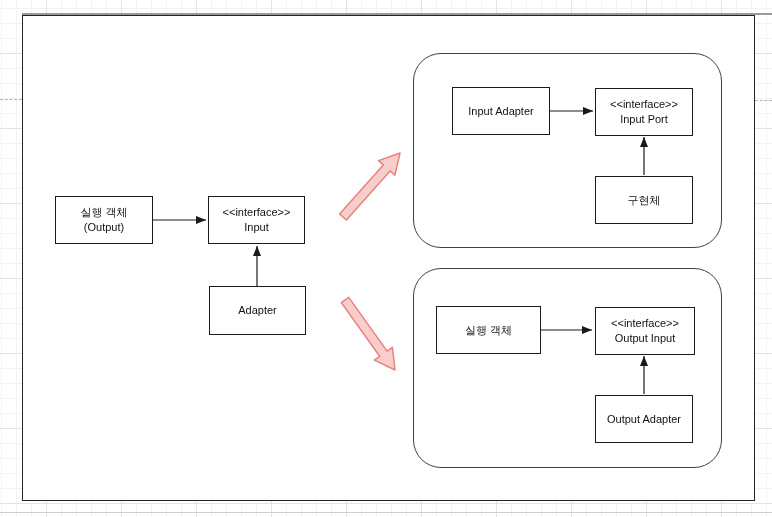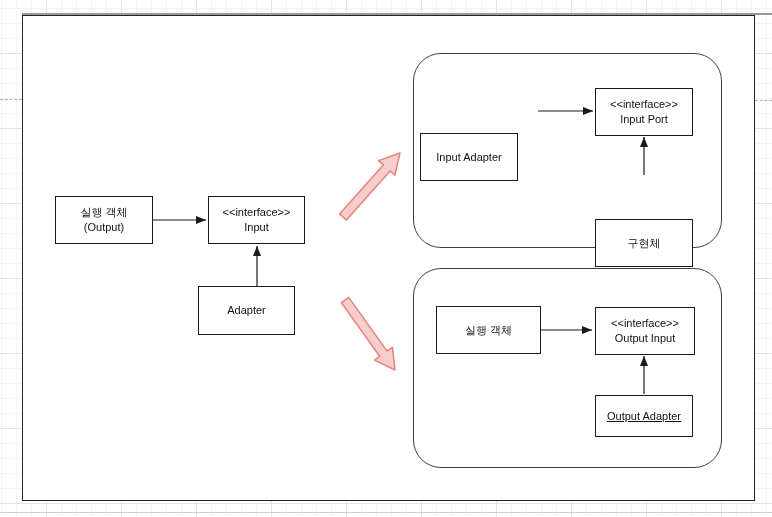--- a/index.html
+++ b/index.html
@@ -82,43 +82,43 @@
   <div class="abs box" style="left:55px; top:196px; width:98px; height:48px;">
     <span>실행 객체</span>
     <span>(Output)</span>
   </div>
 
   <div class="abs box" style="left:208px; top:196px; width:97px; height:48px;">
     <span>&lt;&lt;interface&gt;&gt;</span>
     <span>Input</span>
   </div>
 
-  <div class="abs box" style="left:198px; top:286px; width:97px; height:49px;">
+  <div class="abs box" style="left:209px; top:286px; width:97px; height:49px;">
     <span>Adapter</span>
   </div>
 
-  <div class="abs box" style="left:420px; top:87px; width:98px; height:48px;margin-top:46px;">
+  <div class="abs box" style="left:452px; top:87px; width:98px; height:48px;">
     <span>Input Adapter</span>
   </div>
 
   <div class="abs box" style="left:595px; top:88px; width:98px; height:48px;">
     <span>&lt;&lt;interface&gt;&gt;</span>
     <span>Input Port</span>
   </div>
 
-  <div class="abs box" style="left:595px; top:176px; width:98px; height:48px;margin-top:43px;">
+  <div class="abs box" style="left:595px; top:176px; width:98px; height:48px;">
     <span>구현체</span>
   </div>
 
   <div class="abs box" style="left:436px; top:306px; width:105px; height:48px;">
     <span>실행 객체</span>
   </div>
 
   <div class="abs box" style="left:595px; top:307px; width:100px; height:48px;">
     <span>&lt;&lt;interface&gt;&gt;</span>
     <span>Output Input</span>
   </div>
 
-  <div class="abs box" style="left:595px; top:395px; width:98px; height:42px;text-decoration:underline;">
+  <div class="abs box" style="left:595px; top:395px; width:98px; height:48px;">
     <span>Output Adapter</span>
   </div>
 
 </div>
 
 </body></html>

